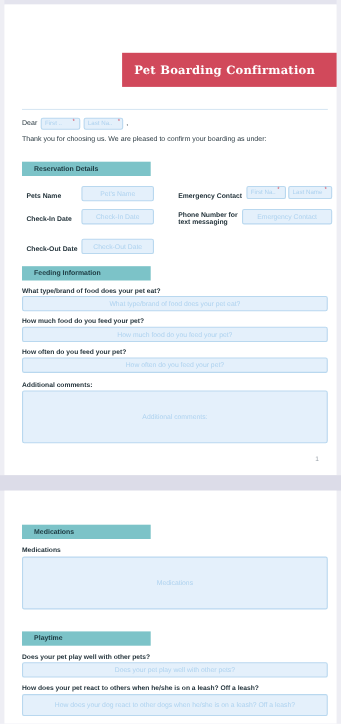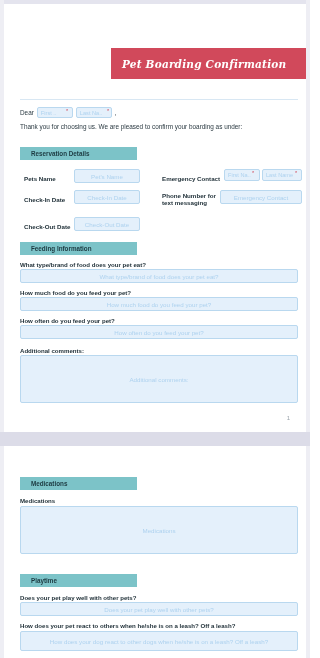--- a/index.html
+++ b/index.html
@@ -72,21 +72,20 @@
     top: 44px;
     width: 195px;
     height: 31px;
     background: #d1495b;
     display: flex;
     align-items: center;
   }
   .banner-title {
     color: #ffffff;
     font-family: "DejaVu Serif", serif;
-    font-style: italic;
     font-weight: 700;
     font-size: 10.5px;
     letter-spacing: .2px;
     padding-left: 11px;
     white-space: nowrap;
   }
 
   .divider {
     position: absolute;
     left: 16px;

